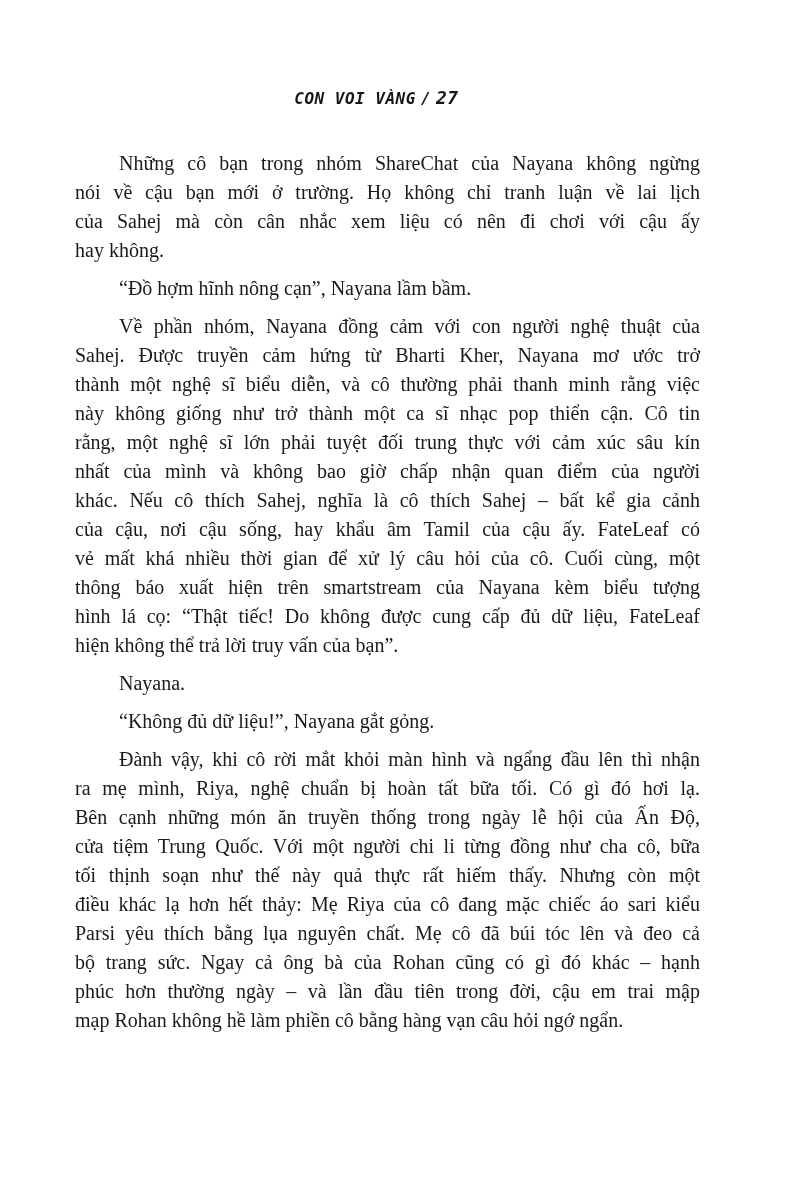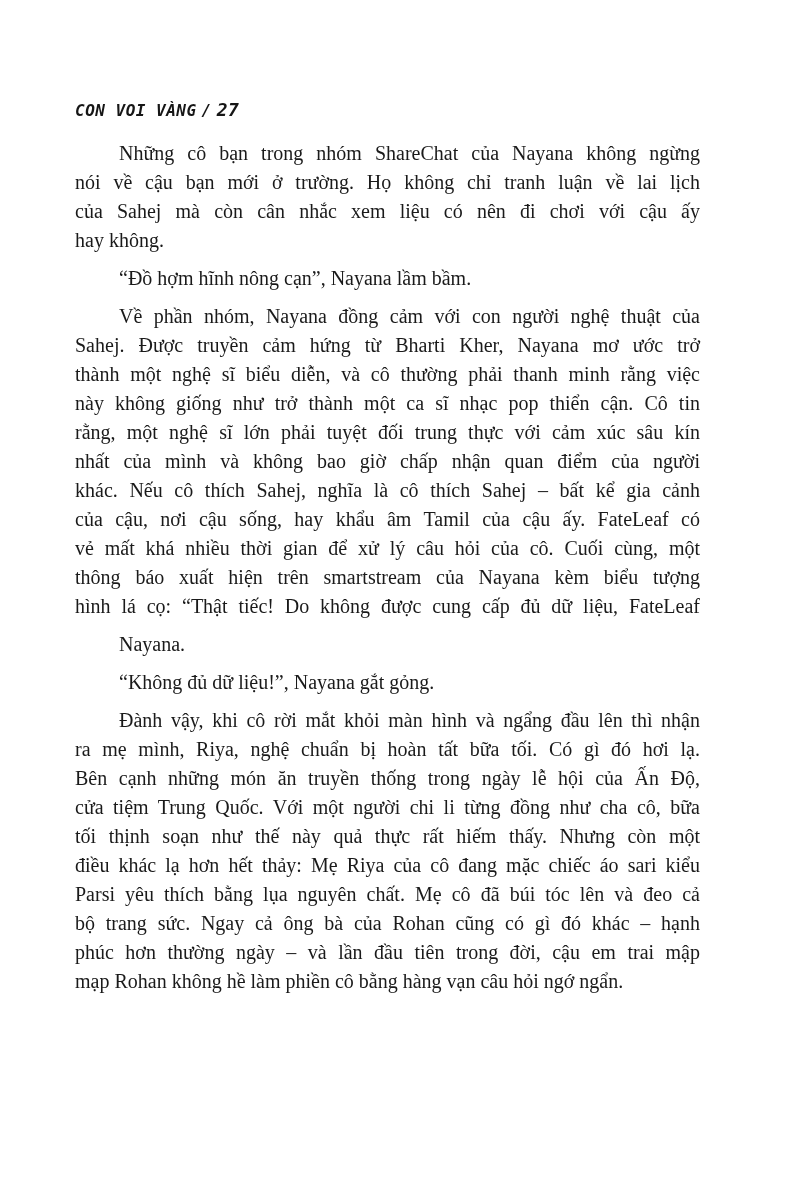--- a/index.html
+++ b/index.html
@@ -11,39 +11,38 @@
     overflow: hidden;
   }
   .book-page {
     box-sizing: border-box;
     width: 787px;
     height: 1200px;
     padding: 88px 87px 0 75px;
     background: #ffffff;
   }
   .page-header {
-    text-align: left;
+    text-align: center;
     padding-right: 22px;
     font-family: "DejaVu Sans Mono", monospace;
     font-style: italic;
     font-weight: bold;
     font-size: 16px;
     line-height: 20px;
     color: #161616;
     letter-spacing: 0.5px;
-    margin-top: 12px;
   }
   .page-header .sep {
     margin: 0 5px;
   }
   .page-header .pgnum {
     font-size: 18px;
   }
   .page-body {
-    margin-top: 18px;
+    margin-top: 40px;
     font-family: "Liberation Serif", serif;
     font-size: 20px;
     line-height: 29px;
     color: #1a1a1a;
   }
   .para {
     margin: 0 0 9px 0;
     padding: 0;
   }
   .para .line {
@@ -81,20 +80,21 @@
         <span class="line">Sahej. Được truyền cảm hứng từ Bharti Kher, Nayana mơ ước trở</span>
         <span class="line">thành một nghệ sĩ biểu diễn, và cô thường phải thanh minh rằng việc</span>
         <span class="line">này không giống như trở thành một ca sĩ nhạc pop thiển cận. Cô tin</span>
         <span class="line">rằng, một nghệ sĩ lớn phải tuyệt đối trung thực với cảm xúc sâu kín</span>
         <span class="line">nhất của mình và không bao giờ chấp nhận quan điểm của người</span>
         <span class="line">khác. Nếu cô thích Sahej, nghĩa là cô thích Sahej – bất kể gia cảnh</span>
         <span class="line">của cậu, nơi cậu sống, hay khẩu âm Tamil của cậu ấy. FateLeaf có</span>
         <span class="line">vẻ mất khá nhiều thời gian để xử lý câu hỏi của cô. Cuối cùng, một</span>
         <span class="line">thông báo xuất hiện trên smartstream của Nayana kèm biểu tượng</span>
         <span class="line">hình lá cọ: “Thật tiếc! Do không được cung cấp đủ dữ liệu, FateLeaf</span>
+        <span class="line last">hiện không thể trả lời truy vấn của bạn”.</span>
       </p>
       <p class="para">
         <span class="line last">Nayana.</span>
       </p>
       <p class="para">
         <span class="line last">“Không đủ dữ liệu!”, Nayana gắt gỏng.</span>
       </p>
       <p class="para">
         <span class="line">Đành vậy, khi cô rời mắt khỏi màn hình và ngẩng đầu lên thì nhận</span>
         <span class="line">ra mẹ mình, Riya, nghệ chuẩn bị hoàn tất bữa tối. Có gì đó hơi lạ.</span>

